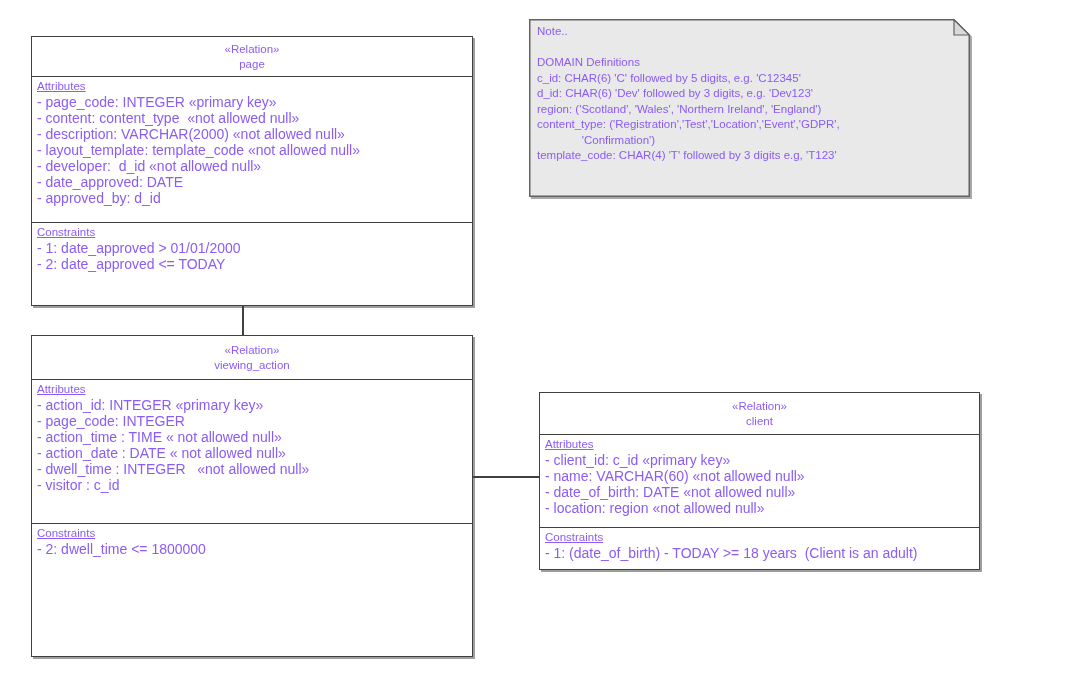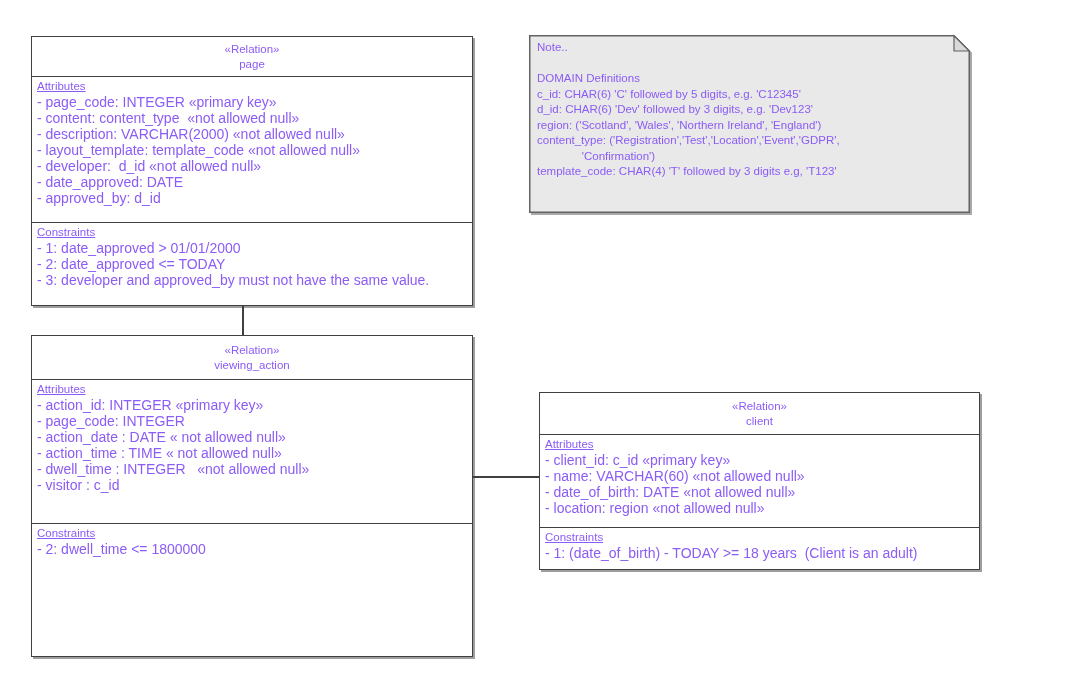--- a/index.html
+++ b/index.html
@@ -29,21 +29,21 @@
   .box-viewing-action .sec-fk{height:73px;}
   .box-client .sec-header{height:41px;}
   .box-client .sec-attrs{height:93px;}
   .sec-fill{flex:1;}
   .hline{font-size:11.5px;line-height:15px;white-space:pre;}
   .sec-heading{
     font-size:11.5px;line-height:16px;text-decoration:underline;white-space:pre;
   }
   .tline{font-size:14px;line-height:16px;min-height:16px;white-space:pre;}
   
-  .note{position:absolute;left:529px;top:27px;width:441px;height:178px;}
+  .note{position:absolute;left:529px;top:11px;width:441px;height:178px;}
   .note svg{position:absolute;left:0;top:0;filter:drop-shadow(2px 2px 0px #a9a9a9);}
   .note-text{position:absolute;left:0;top:0;right:0;bottom:0;padding:5px 8px;box-sizing:border-box;}
   .nline{font-size:11.5px;line-height:15.5px;min-height:15.5px;white-space:pre;}
   
   .connector{position:absolute;background:#404040;}
   .conn-v{left:242px;top:298px;width:1.5px;height:29px;}
   .conn-h{left:473px;top:468px;width:66px;height:1.5px;}
 </style>
 </head>
 <body>
@@ -65,21 +65,20 @@
           <div class="tline">- developer:  d_id «not allowed null»</div>
           <div class="tline">- date_approved: DATE</div>
           <div class="tline">- approved_by: d_id</div>
         </div>
     </div>
     <div class="sec sec-fill">
       <div class="sec-heading">Constraints</div>
       <div>
           <div class="tline">- 1: date_approved &gt; 01/01/2000</div>
           <div class="tline">- 2: date_approved &lt;= TODAY</div>
-          <div class="tline">- 3: developer and approved_by must not have the same value.</div>
         </div>
     </div>
   </div>
 
   <div class="note">
     <svg width="441" height="178" viewBox="0 0 441 178">
       <path d="M0.75,0.75 H425 L440.25,16 V177.25 H0.75 Z" stroke-width="1.5" stroke="#636363" fill="#e9e9e9"></path>
       <path d="M425,0.75 V16 H440.25 Z" stroke-width="1.2" stroke="#636363" fill="#d9d9d9"></path>
     </svg>
     <div class="note-text">
@@ -102,22 +101,22 @@
   <div class="rel-box box-viewing-action">
     <div class="sec sec-header">
       <div class="hline">«Relation»</div>
       <div class="hline">viewing_action</div>
     </div>
     <div class="sec sec-attrs">
       <div class="sec-heading">Attributes</div>
       <div>
           <div class="tline">- action_id: INTEGER «primary key»</div>
           <div class="tline">- page_code: INTEGER</div>
+          <div class="tline">- action_time : TIME « not allowed null»</div>
           <div class="tline">- action_date : DATE « not allowed null»</div>
-          <div class="tline">- action_time : TIME « not allowed null»</div>
           <div class="tline">- dwell_time : INTEGER   «not allowed null»</div>
           <div class="tline">- visitor : c_id</div>
         </div>
     </div>
     <div class="sec sec-fill">
       <div class="sec-heading">Constraints</div>
       <div>
           <div class="tline">- 2: dwell_time &lt;= 1800000</div>
         </div>
     </div>

